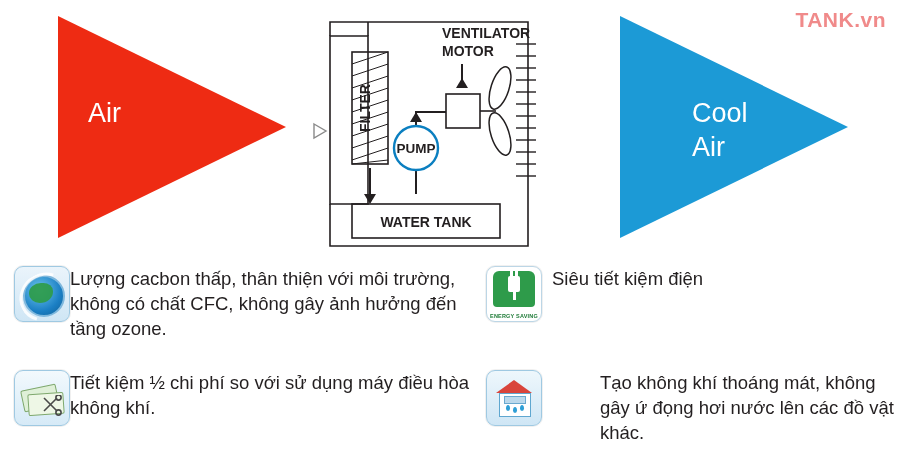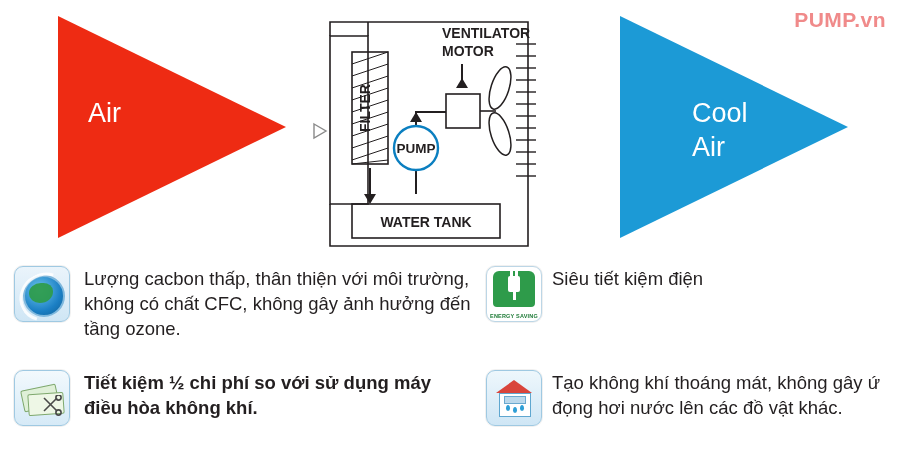--- a/index.html
+++ b/index.html
@@ -90,34 +90,33 @@
     width: 900px;
     height: 214px;
   }
   .feature {
     position: absolute;
     display: flex;
     align-items: flex-start;
   }
   .f1 { left: 14px;  top: 8px;   width: 460px; }
   .f2 { left: 486px; top: 8px;   width: 410px; }
-  .f3 { left: 14px;  top: 112px; width: 460px; font-weight: bold; }
-  .f4 { left: 486px; top: 112px; width: 410px; }
+  .f3 { left: 14px;  top: 112px; width: 460px; }
+  .f4 { left: 486px; top: 112px; width: 410px; gap: 48px; }
 
   .f-icon {
     width: 54px;
     height: 54px;
     flex: 0 0 54px;
     border-radius: 9px;
     position: relative;
     overflow: hidden;
     box-shadow: 0 0 0 1px rgba(0,0,0,0.06);
   }
   .f-text {
-    margin-left: 14px;
     font-size: 18.5px;
     line-height: 25px;
     color: #231f20;
     font-family: "Liberation Sans", sans-serif;
   }
   .f2 .f-text, .f4 .f-text { margin-left: 10px; }
 
   
   .icon-eco {
     background: linear-gradient(180deg, #eaf4fb 0%, #cfe6f5 100%);
@@ -261,21 +260,21 @@
   .icon-room .d1 { left: 19px; top: 34px; }
   .icon-room .d2 { left: 26px; top: 36px; }
   .icon-room .d3 { left: 33px; top: 34px; }
 </style>
 </head>
 <body>
 
 <div class="stage">
 
   <div class="watermark">
-    <span>PUMP.vn</span>
+    <span>TANK.vn</span>
   </div>
 
   <div class="top-area">
 
     <div class="arrow-block arrow-left">
       <svg class="arrow-shape" viewBox="0 0 230 230">
         <polygon points="0,4 0,226 228,115" fill="#ee2b13"></polygon>
       </svg>
       <div class="arrow-label">
         <div>Air</div>

